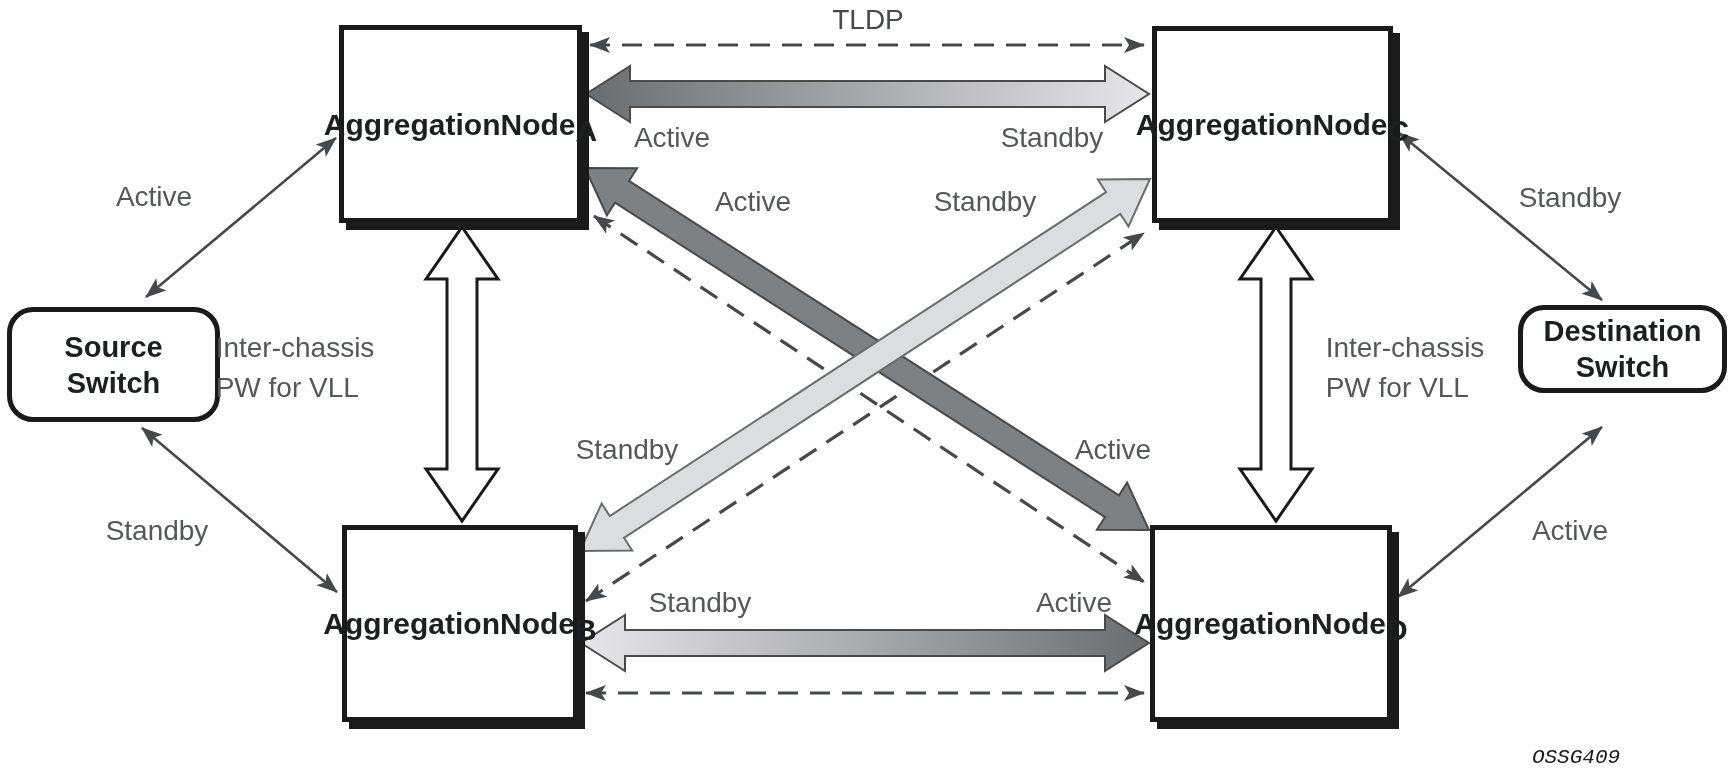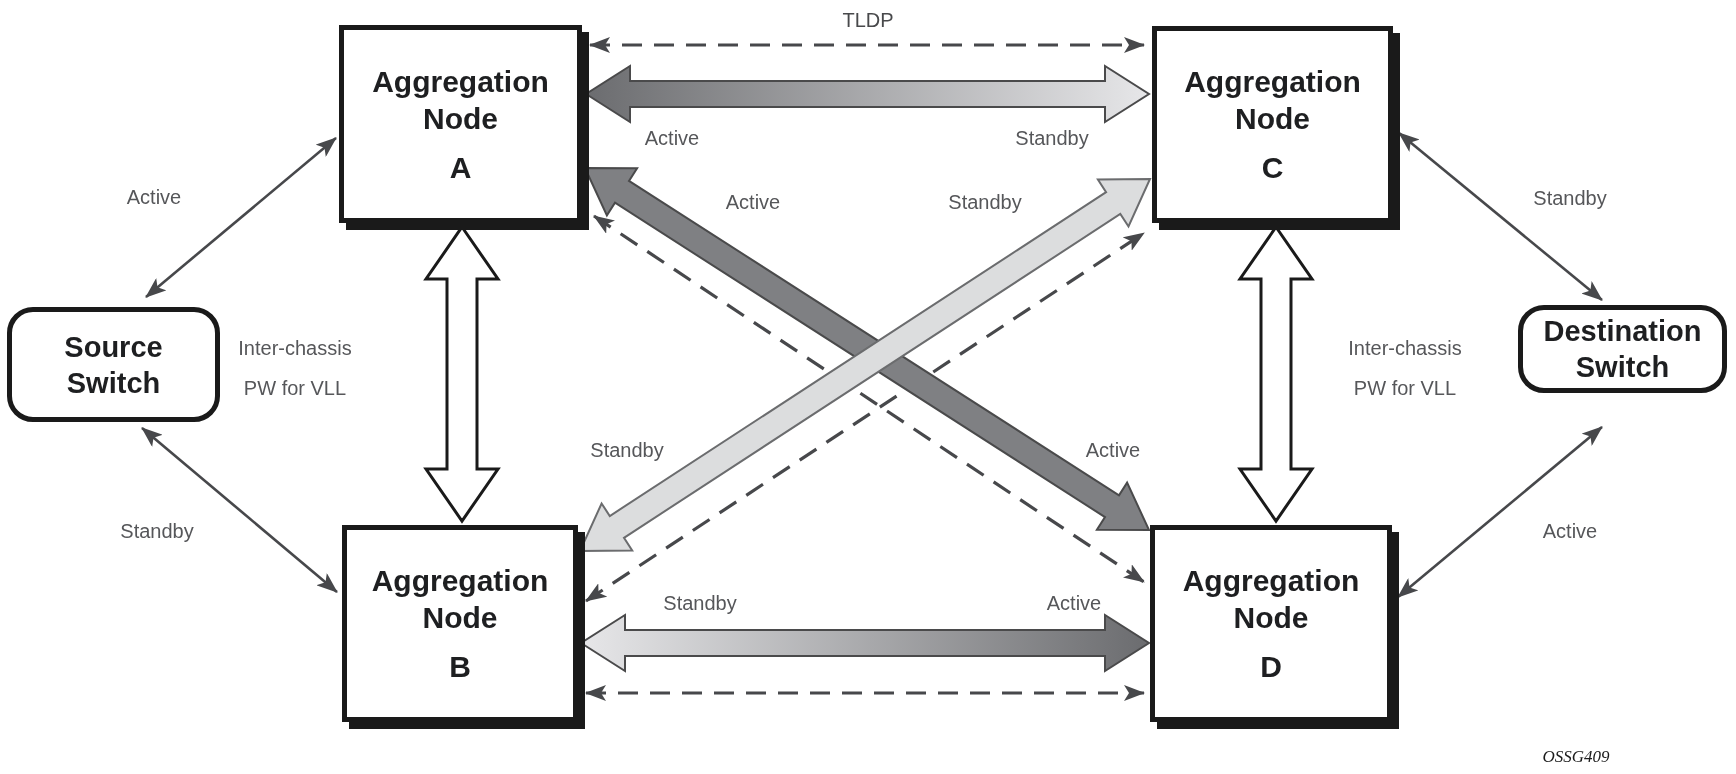--- a/index.html
+++ b/index.html
@@ -4,36 +4,36 @@
 <style>
   html,body{margin:0;padding:0;background:#ffffff;}
   body{width:1736px;height:774px;position:relative;overflow:hidden;
        font-family:"Liberation Sans","DejaVu Sans",sans-serif;}
   .canvas{position:absolute;left:0;top:0;width:1736px;height:774px;}
   svg.layer{position:absolute;left:0;top:0;}
 
   
   .node-box{position:absolute;box-sizing:border-box;background:#ffffff;
     border:5px solid #1a1a1a;box-shadow:7px 7px 0 0 #1a1a1a;
-    display:flex;flex-direction:column;align-items:center;justify-content:center;
+    display:flex;flex-direction:row;align-items:center;justify-content:center;
     text-align:center;color:#1e1f21;font-weight:bold;font-size:30px;line-height:37px;}
   .node-letter{margin-top:12px;}
 
   .switch-box{position:absolute;box-sizing:border-box;background:#ffffff;
     border:5px solid #1a1a1a;border-radius:26px;
     display:flex;flex-direction:column;align-items:center;justify-content:center;
     text-align:center;color:#1e1f21;font-weight:bold;font-size:29px;line-height:36px;}
 
   
   .lbl{position:absolute;transform:translate(-50%,-50%);white-space:nowrap;
-    color:#56575a;font-size:20px;line-height:30px;text-align:center;}
+    color:#56575a;font-size:28px;line-height:30px;}
   .lbl.two-line{line-height:40px;}
   .figcode{position:absolute;transform:translate(-50%,-50%);white-space:nowrap;
-    color:#1b1b1b;font-size:17px;font-style:italic;
-    font-family:Liberation Serif, serif;}
+    color:#1b1b1b;font-size:21px;font-style:italic;
+    font-family:Liberation Mono, monospace;}
 </style>
 </head>
 <body>
 
 <div class="canvas">
 
   <svg class="layer" width="1736" height="774" viewBox="0 0 1736 774">
     <defs>
       <linearGradient id="gradAC" gradientUnits="userSpaceOnUse" x1="586" y1="0" x2="1149" y2="0">
         <stop offset="0" stop-color="#6b6c6f"></stop>

